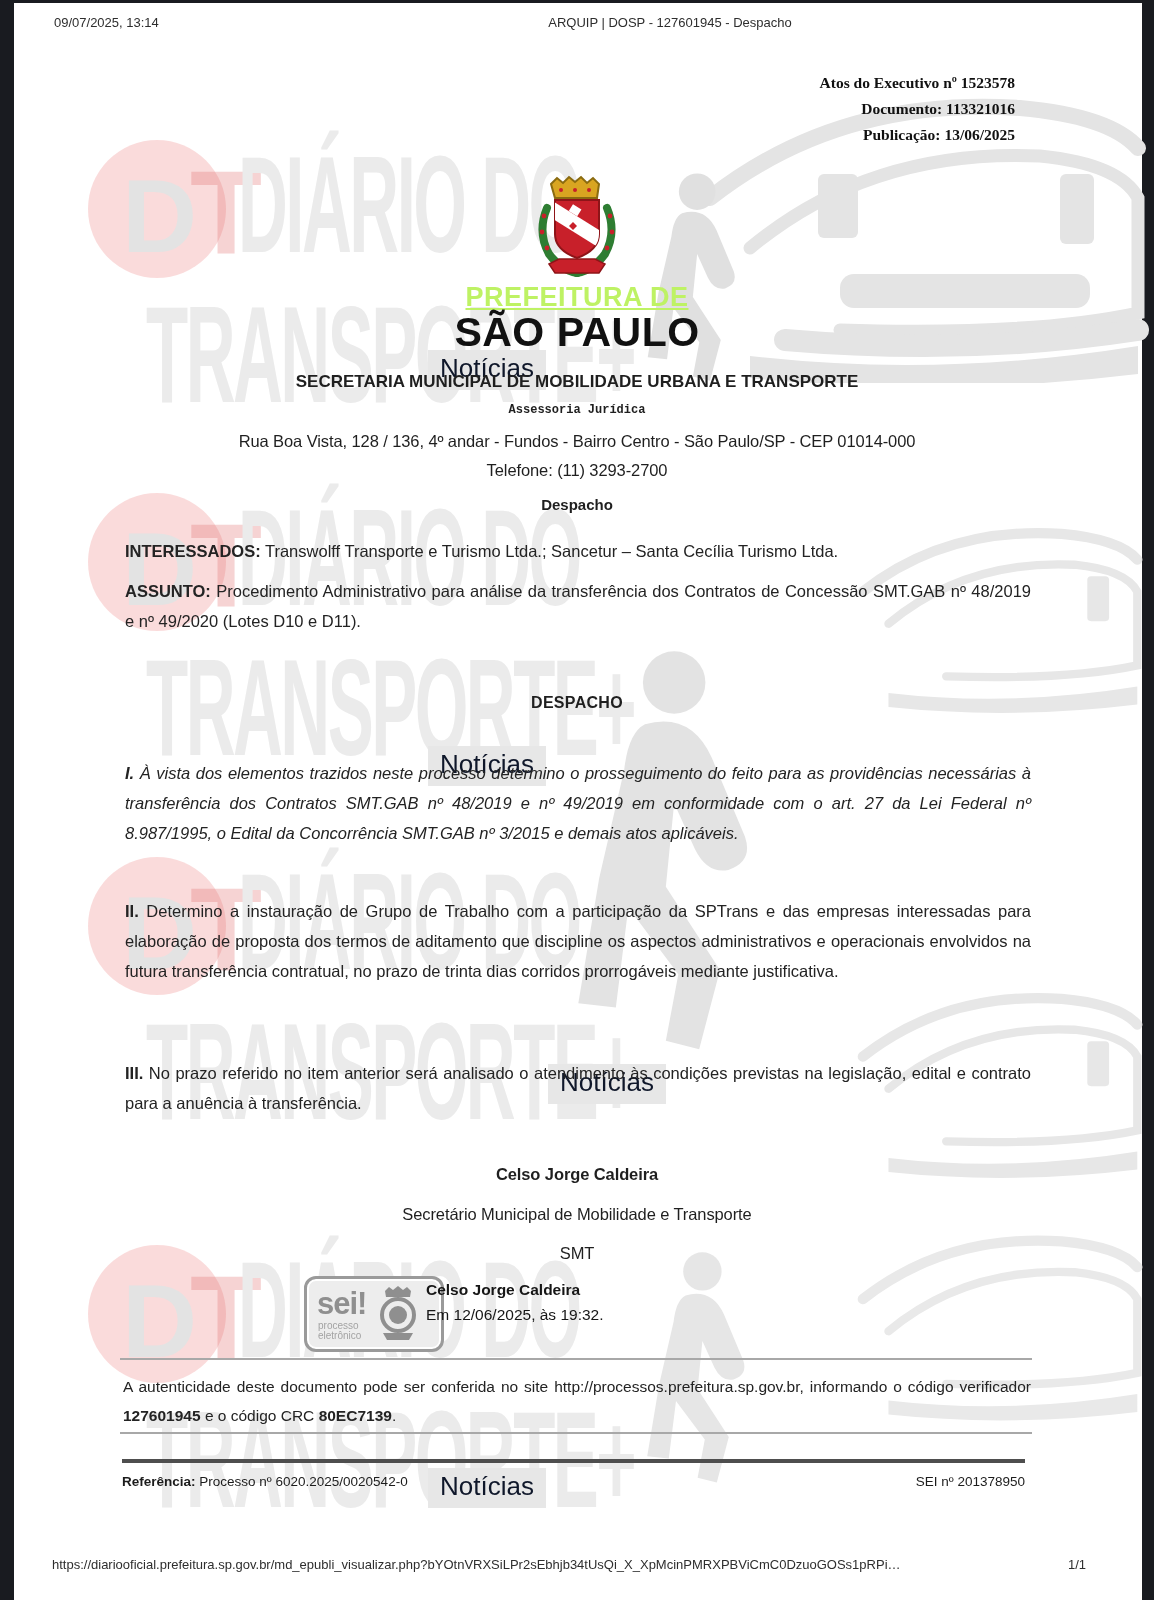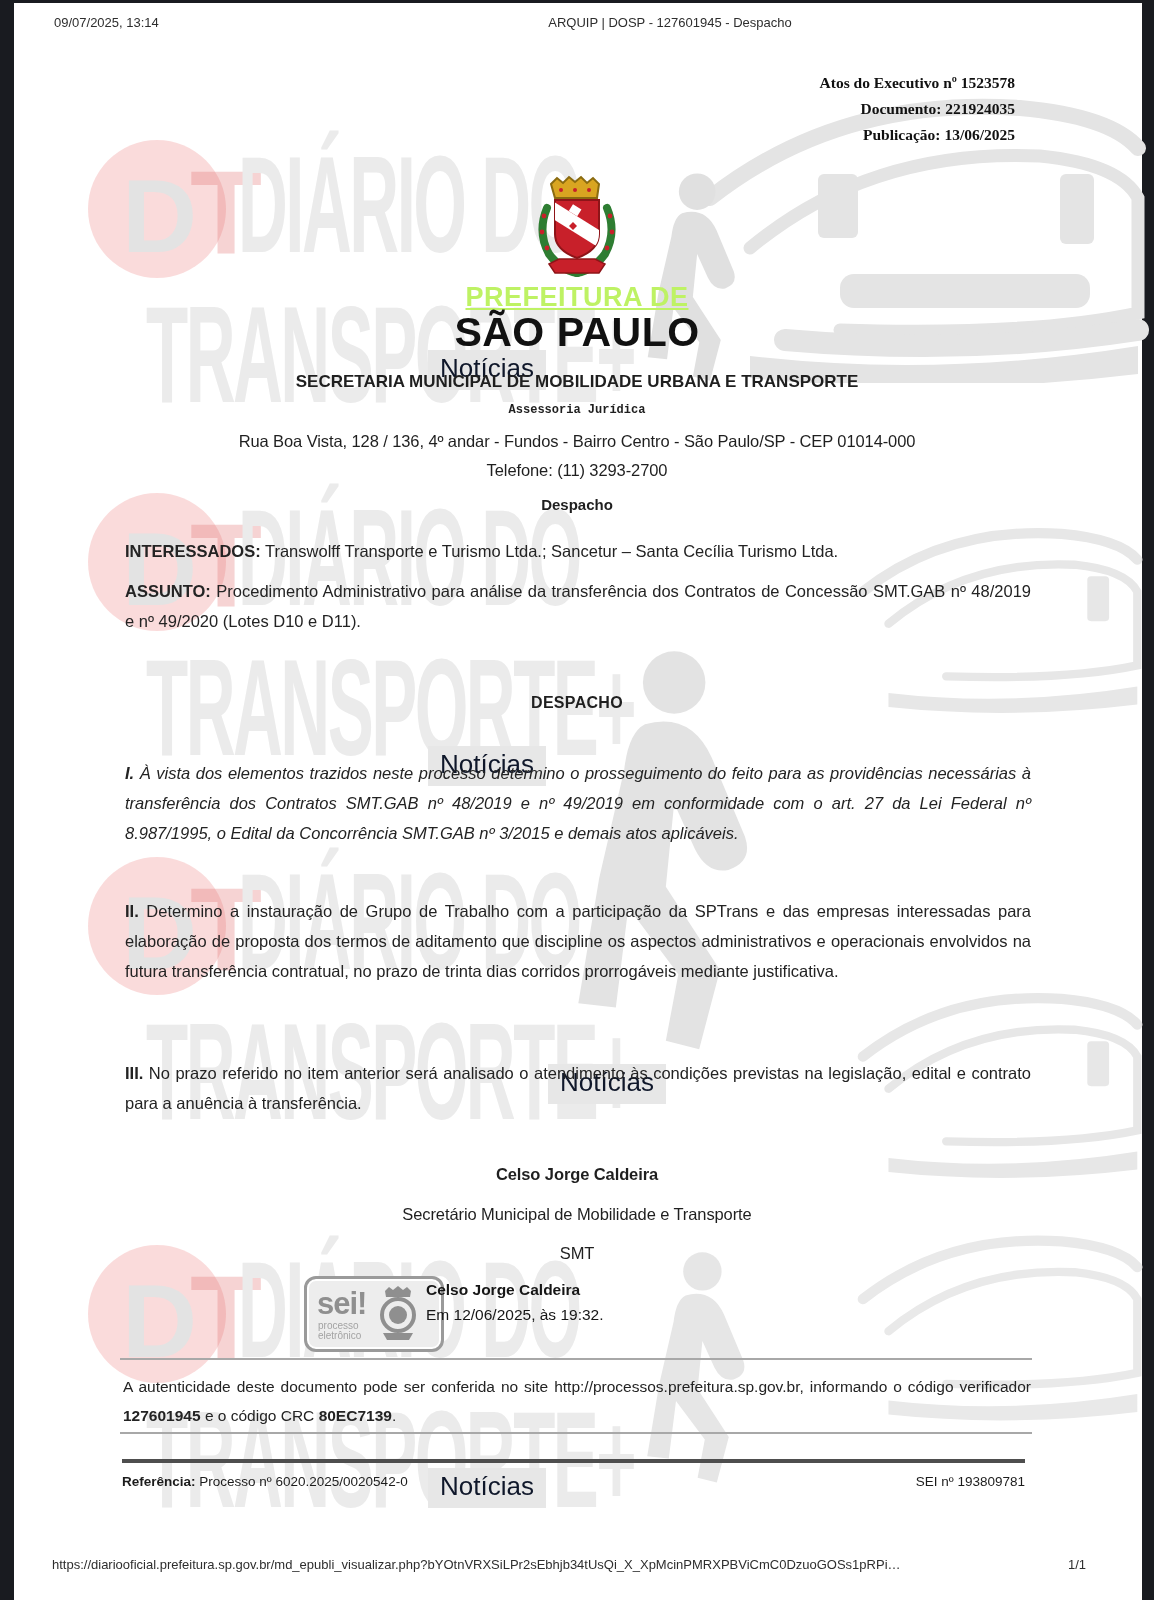--- a/index.html
+++ b/index.html
@@ -138,21 +138,21 @@
     </svg>
   </div>
 
   <div class="content">
 
     <div class="abs hdr" style="left:54px;top:15px;">09/07/2025, 13:14</div>
     <div class="abs hdr ctr" style="top:15px;left:170px;width:1000px;">ARQUIP | DOSP - 127601945 - Despacho</div>
 
     <div class="abs meta" style="right:139px;top:70px;">
       <div>Atos do Executivo nº 1523578</div>
-      <div>Documento: 221924035</div>
+      <div>Documento: 113321016</div>
       <div>Publicação: 13/06/2025</div>
     </div>
 
     <svg class="abs" style="left:531px;top:170px;" width="92" height="112" viewBox="0 0 92 112">
 
       <g stroke="#2e7d32" stroke-width="8" fill="none" stroke-linecap="round">
         <path d="M16,38 Q6,62 18,84 Q30,100 46,103"></path>
         <path d="M76,38 Q86,62 74,84 Q62,100 46,103"></path>
       </g>
       <g fill="#c8202a">
@@ -229,18 +229,18 @@
       <div class="b">Celso Jorge Caldeira</div>
       <div>Em 12/06/2025, às 19:32.</div>
     </div>
 
     <div class="abs line" style="left:120px;top:1358px;width:912px;"></div>
     <div class="abs" style="left:123px;top:1372px;width:908px;font-size:15.5px;line-height:29px;text-align:justify;color:#232323;"><span>A autenticidade deste documento pode ser conferida no site http://processos.prefeitura.sp.gov.br, informando o código verificador </span><span class="b">127601945</span><span> e o código CRC </span><span class="b">80EC7139</span><span>.</span></div>
     <div class="abs line" style="left:120px;top:1432px;width:912px;"></div>
 
     <div class="abs thick" style="left:122px;top:1459px;width:903px;"></div>
     <div class="abs small" style="left:122px;top:1474px;"><span class="b">Referência:</span><span> Processo nº 6020.2025/0020542-0</span></div>
-    <div class="abs small" style="right:129px;top:1474px;">SEI nº 193809781</div>
+    <div class="abs small" style="right:129px;top:1474px;">SEI nº 201378950</div>
 
     <div class="abs hdr" style="left:52px;top:1557px;">https://diariooficial.prefeitura.sp.gov.br/md_epubli_visualizar.php?bYOtnVRXSiLPr2sEbhjb34tUsQi_X_XpMcinPMRXPBViCmC0DzuoGOSs1pRPi…</div>
     <div class="abs hdr" style="left:1068px;top:1557px;">1/1</div>
   </div>
 </div>
 
 </body></html>

